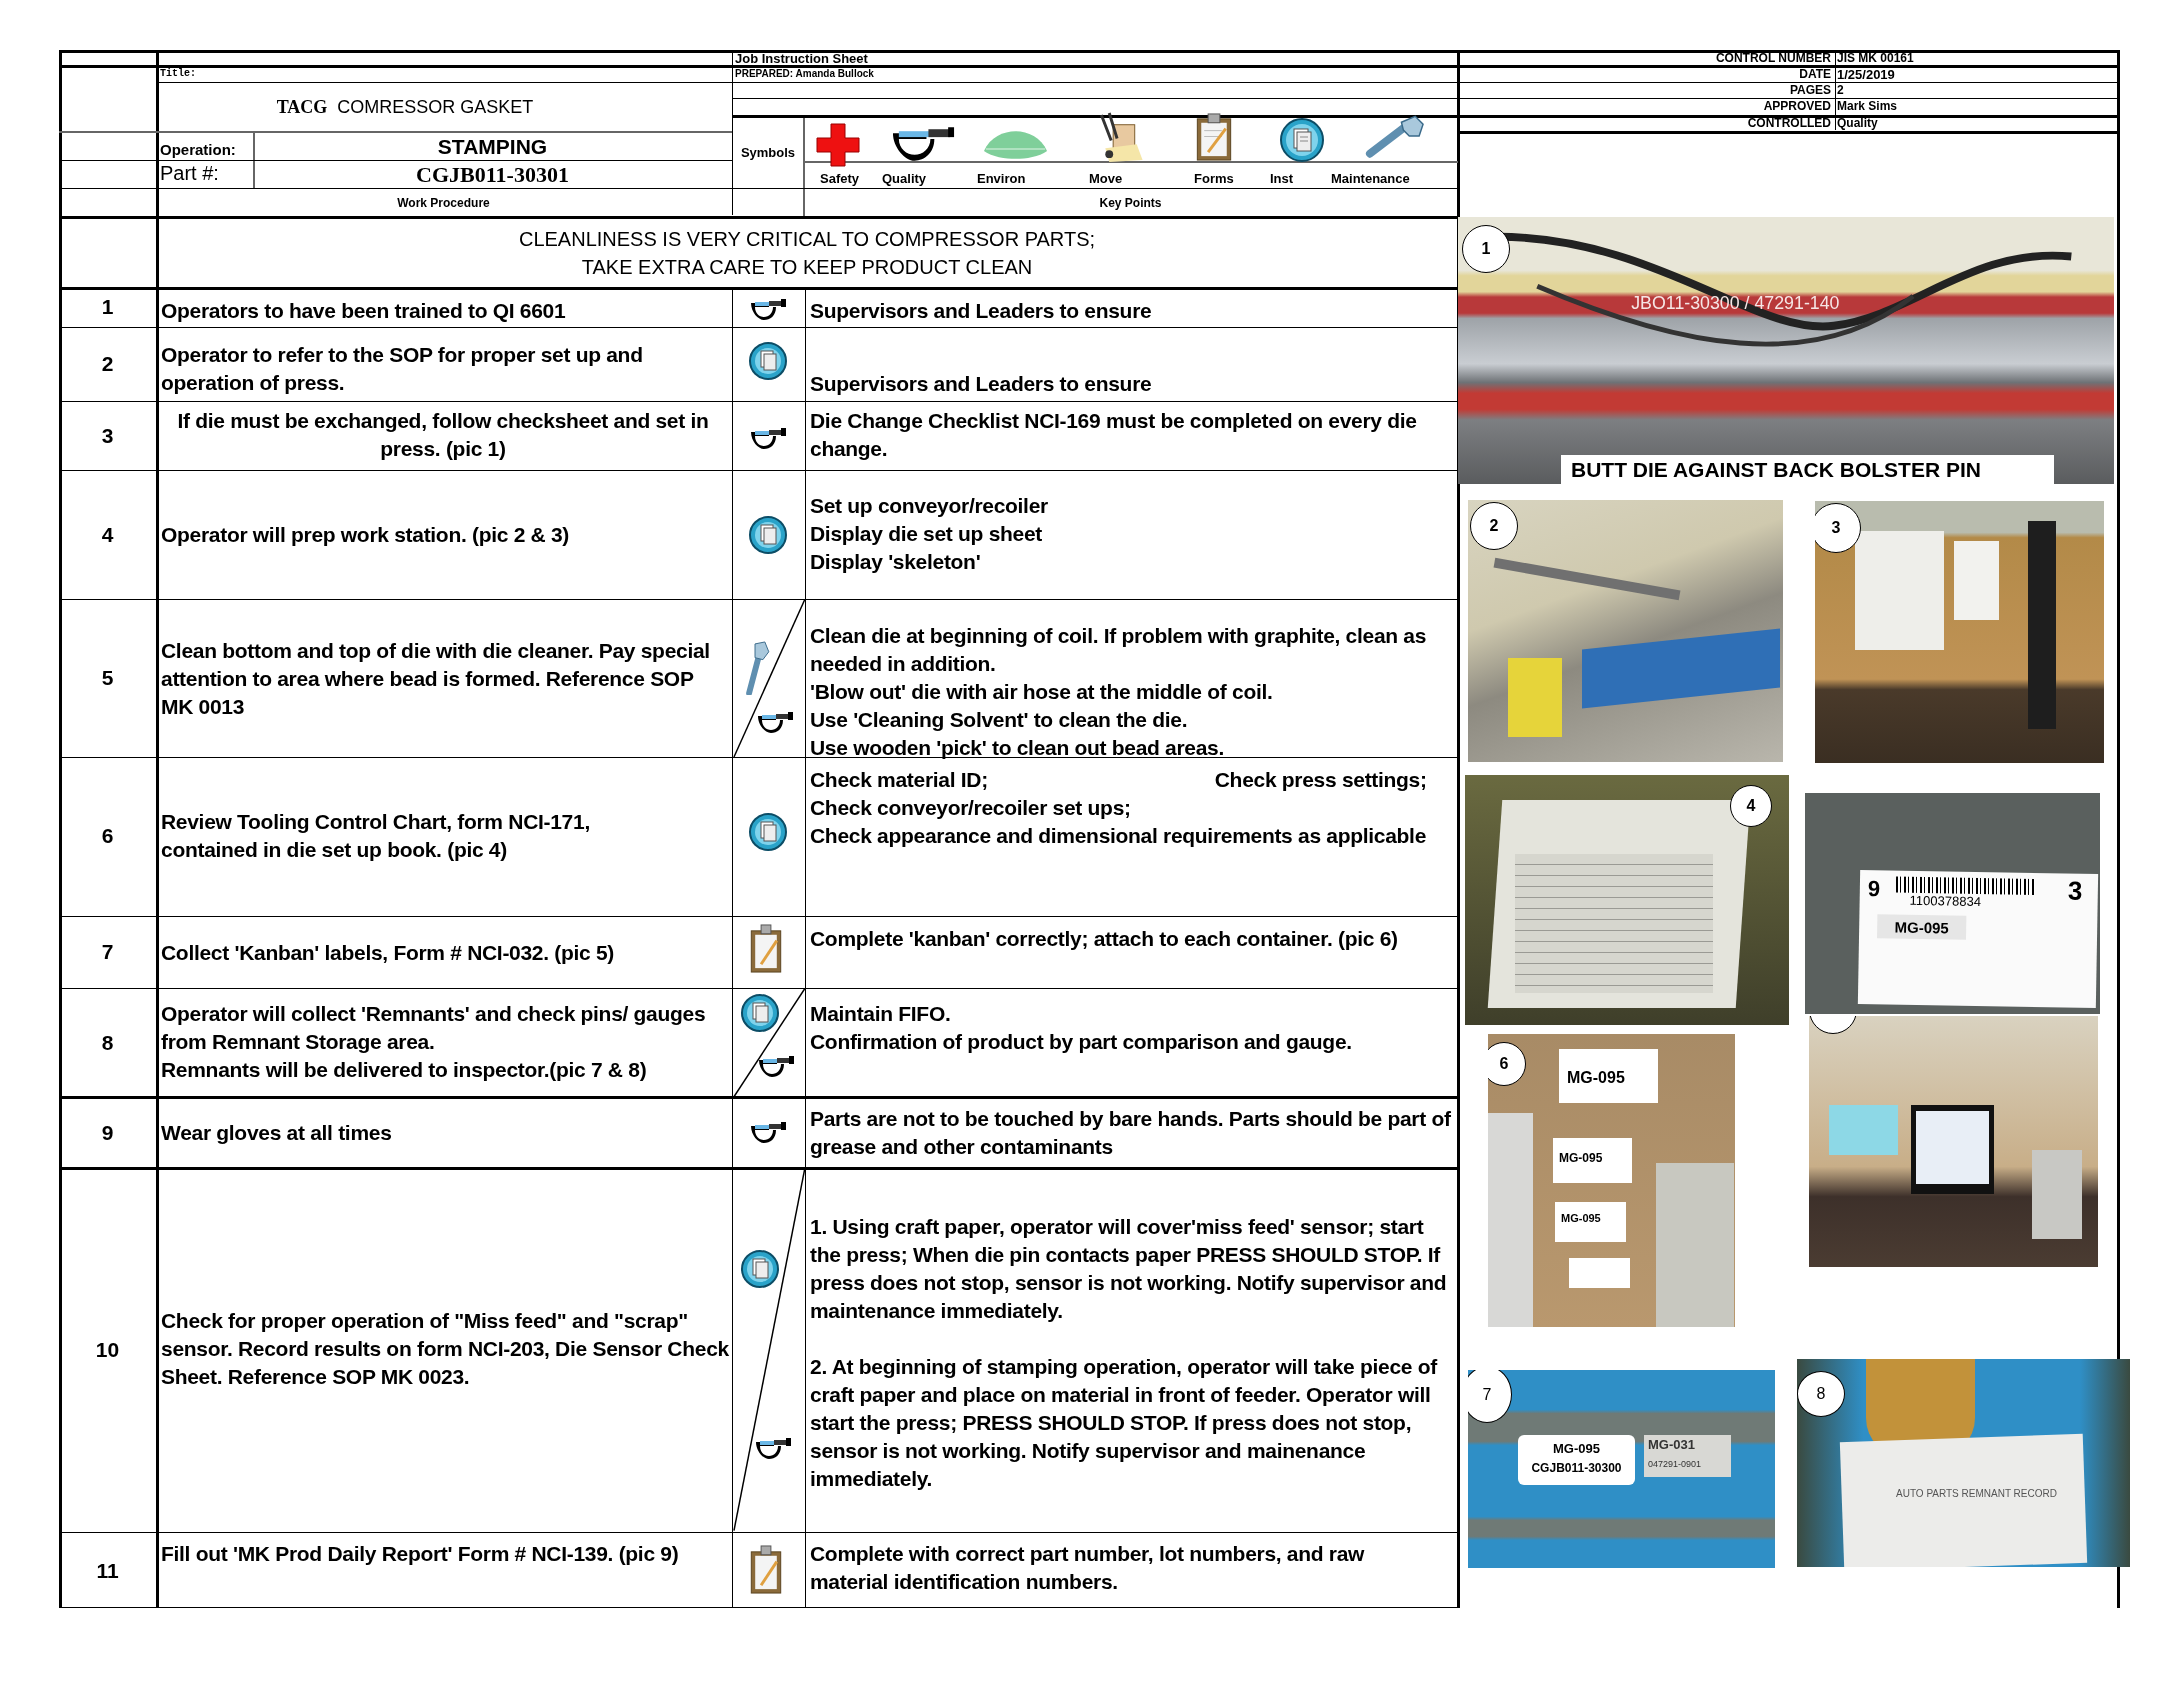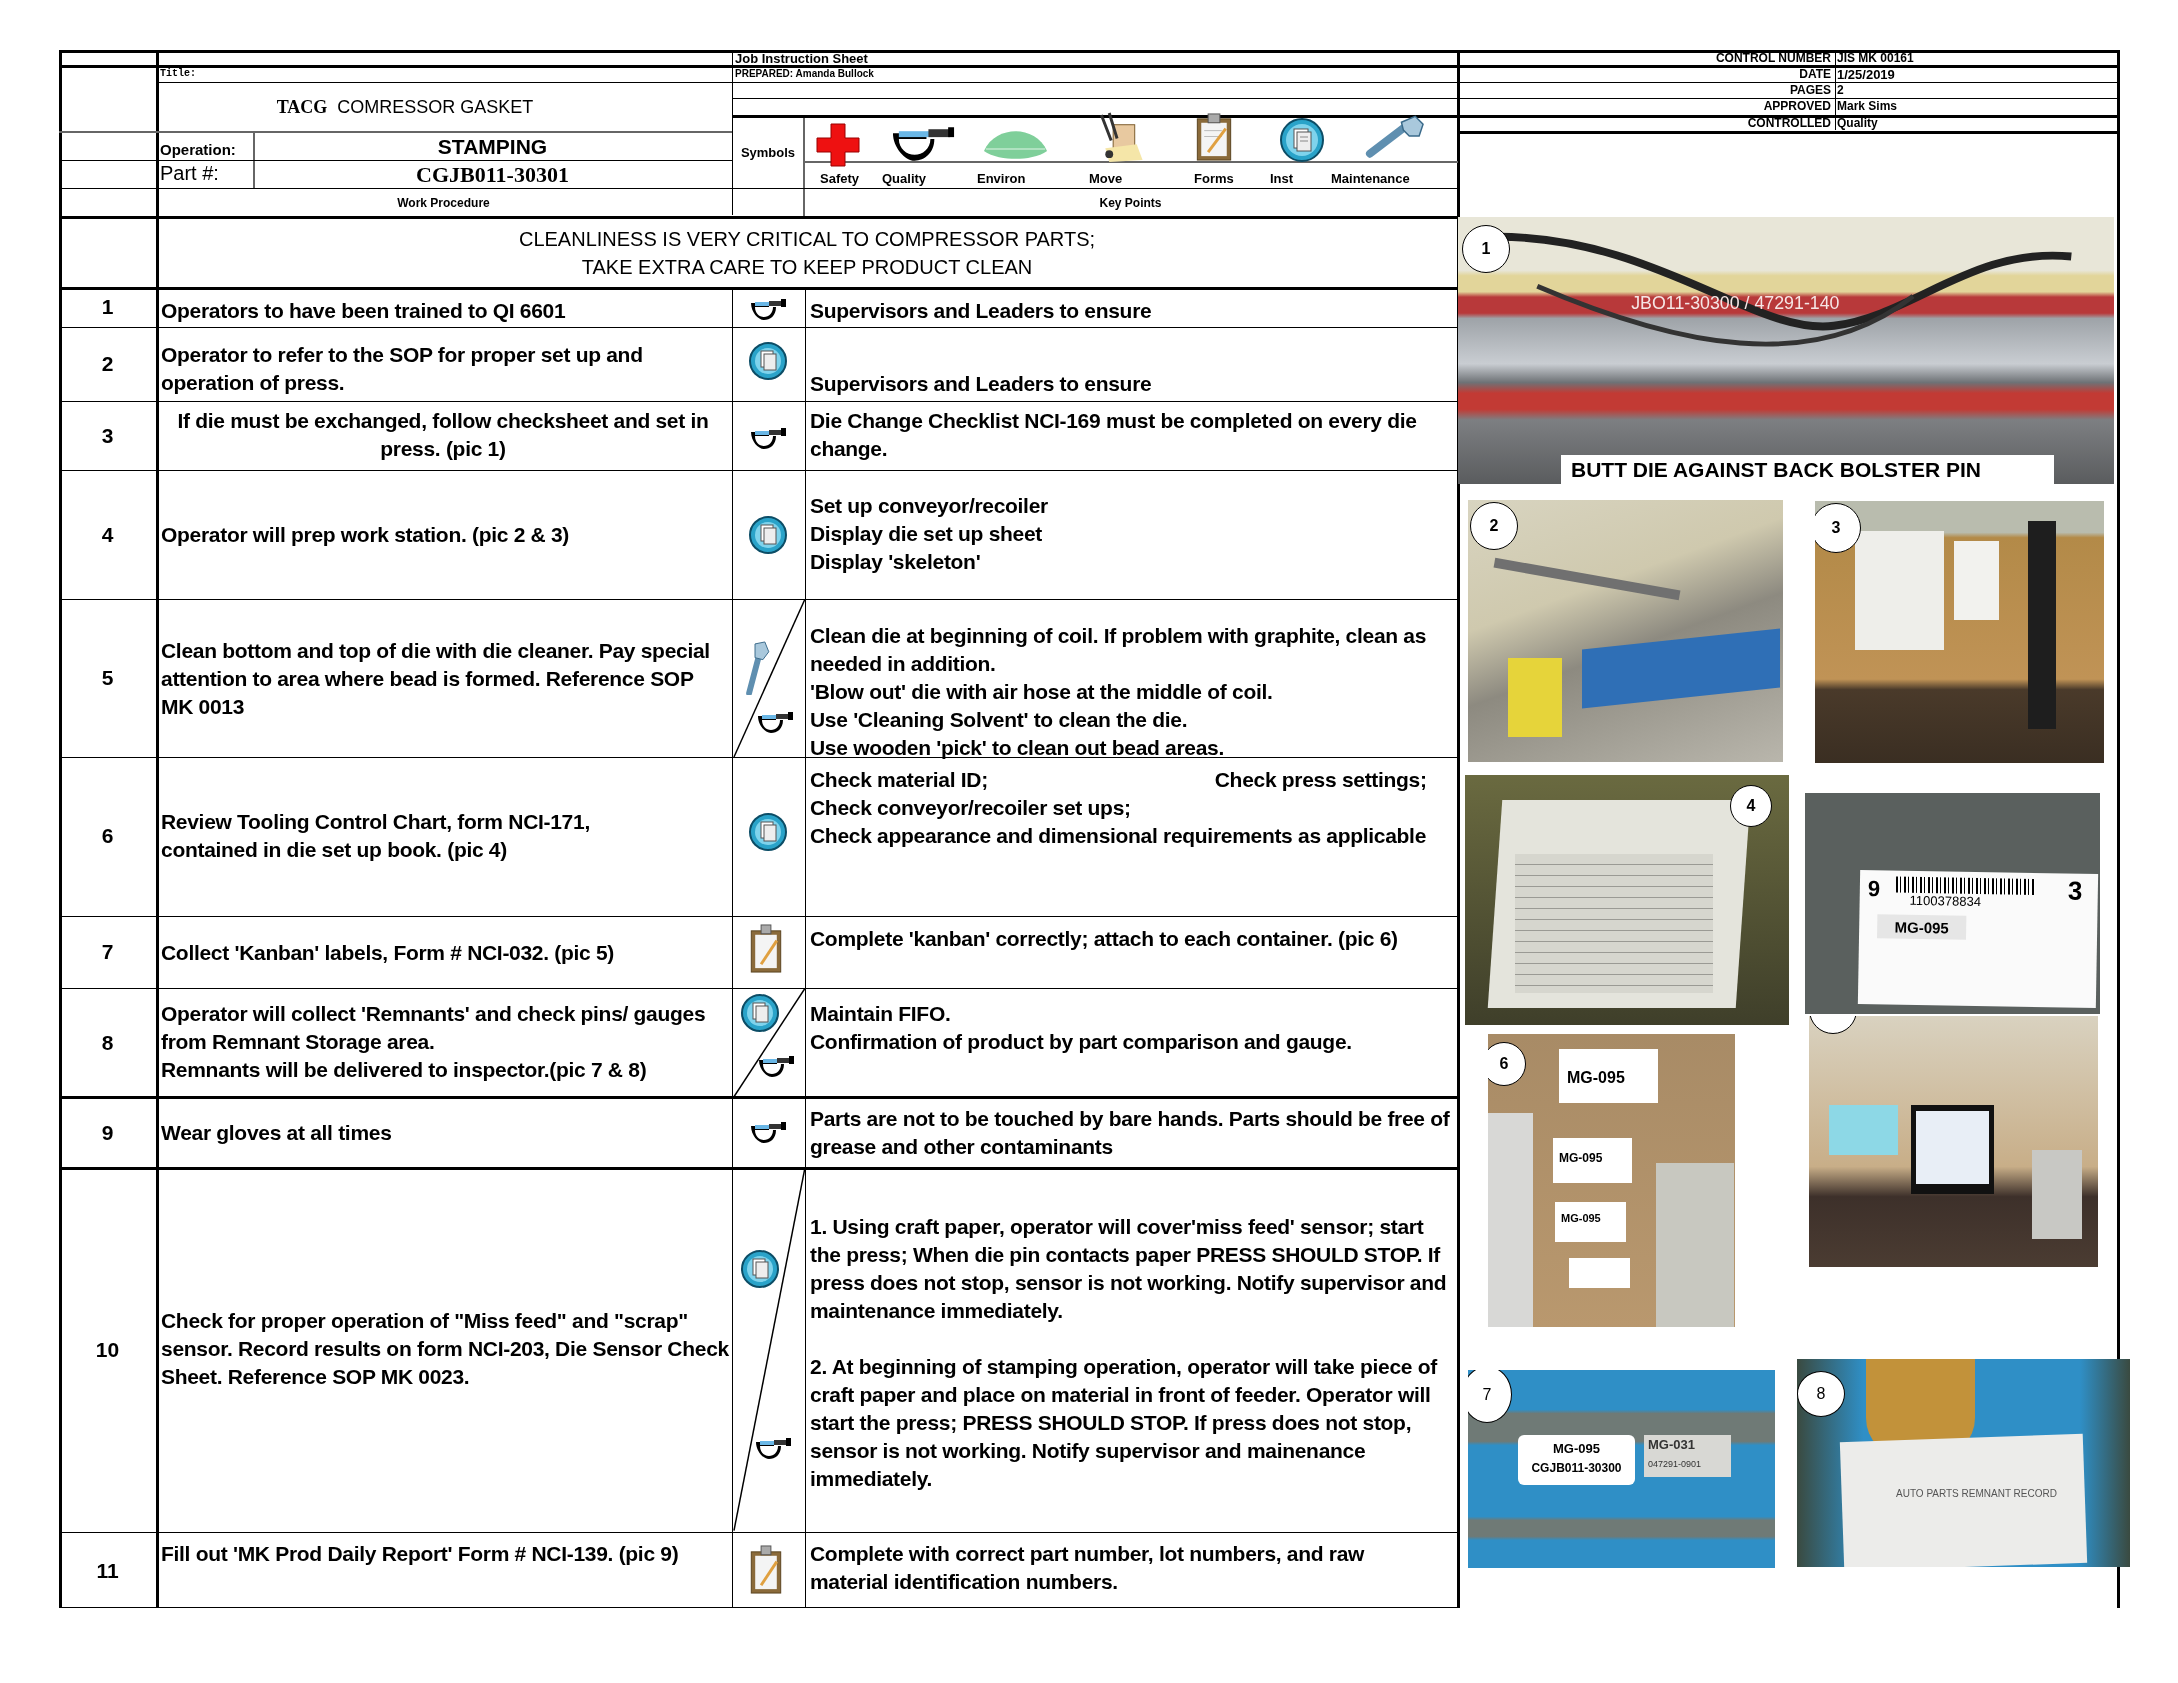--- a/index.html
+++ b/index.html
@@ -189,21 +189,21 @@
 <div class="abs cell-text" style="left:810px;top:925px;width:614px;">Complete 'kanban' correctly; attach to each container. (pic 6)</div>
 
 <div class="abs c stepnum" style="left:59px;top:988px;width:97px;height:109px;">8</div>
 <div class="abs cell-text" style="left:161px;top:1000px;width:564px;white-space:pre-line;">Operator will collect 'Remnants' and check pins/ gauges from Remnant Storage area.
 Remnants will be delivered to inspector.(pic 7 &amp; 8)</div>
 <div class="abs cell-text" style="left:810px;top:1000px;width:644px;white-space:pre-line;">Maintain FIFO.
 Confirmation of product by part comparison and gauge.</div>
 
 <div class="abs c stepnum" style="left:59px;top:1097px;width:97px;height:71px;">9</div>
 <div class="abs cell-text" style="left:161px;top:1119px;width:564px;">Wear gloves at all times</div>
-<div class="abs cell-text" style="left:810px;top:1105px;width:645px;">Parts are not to be touched by bare hands.  Parts should be free of grease and other contaminants</div>
+<div class="abs cell-text" style="left:810px;top:1105px;width:645px;">Parts are not to be touched by bare hands.  Parts should be part of grease and other contaminants</div>
 
 <div class="abs c stepnum" style="left:59px;top:1168px;width:97px;height:363px;">10</div>
 <div class="abs cell-text" style="left:161px;top:1307px;width:574px;">Check for proper operation of "Miss feed" and "scrap" sensor.  Record results on form NCI-203, Die Sensor Check Sheet.  Reference SOP MK 0023.</div>
 <div class="abs cell-text" style="left:810px;top:1213px;width:645px;white-space:pre-line;">1. Using craft paper, operator will cover'miss feed' sensor; start the press; When die pin contacts paper PRESS SHOULD STOP. If press does not stop, sensor is not working. Notify supervisor and maintenance immediately.
 
 2. At beginning of stamping operation, operator will take piece of craft paper and place on material in front of feeder. Operator will start the press; PRESS SHOULD STOP. If press does not stop, sensor is not working. Notify supervisor and mainenance immediately.</div>
 
 <div class="abs c stepnum" style="left:59px;top:1533px;width:97px;height:75px;">11</div>
 <div class="abs cell-text" style="left:161px;top:1540px;width:525px;">Fill out 'MK Prod Daily Report' Form # NCI-139. (pic 9)</div>
 <div class="abs cell-text" style="left:810px;top:1540px;width:634px;">Complete with correct part number, lot numbers, and raw material identification numbers.</div>

